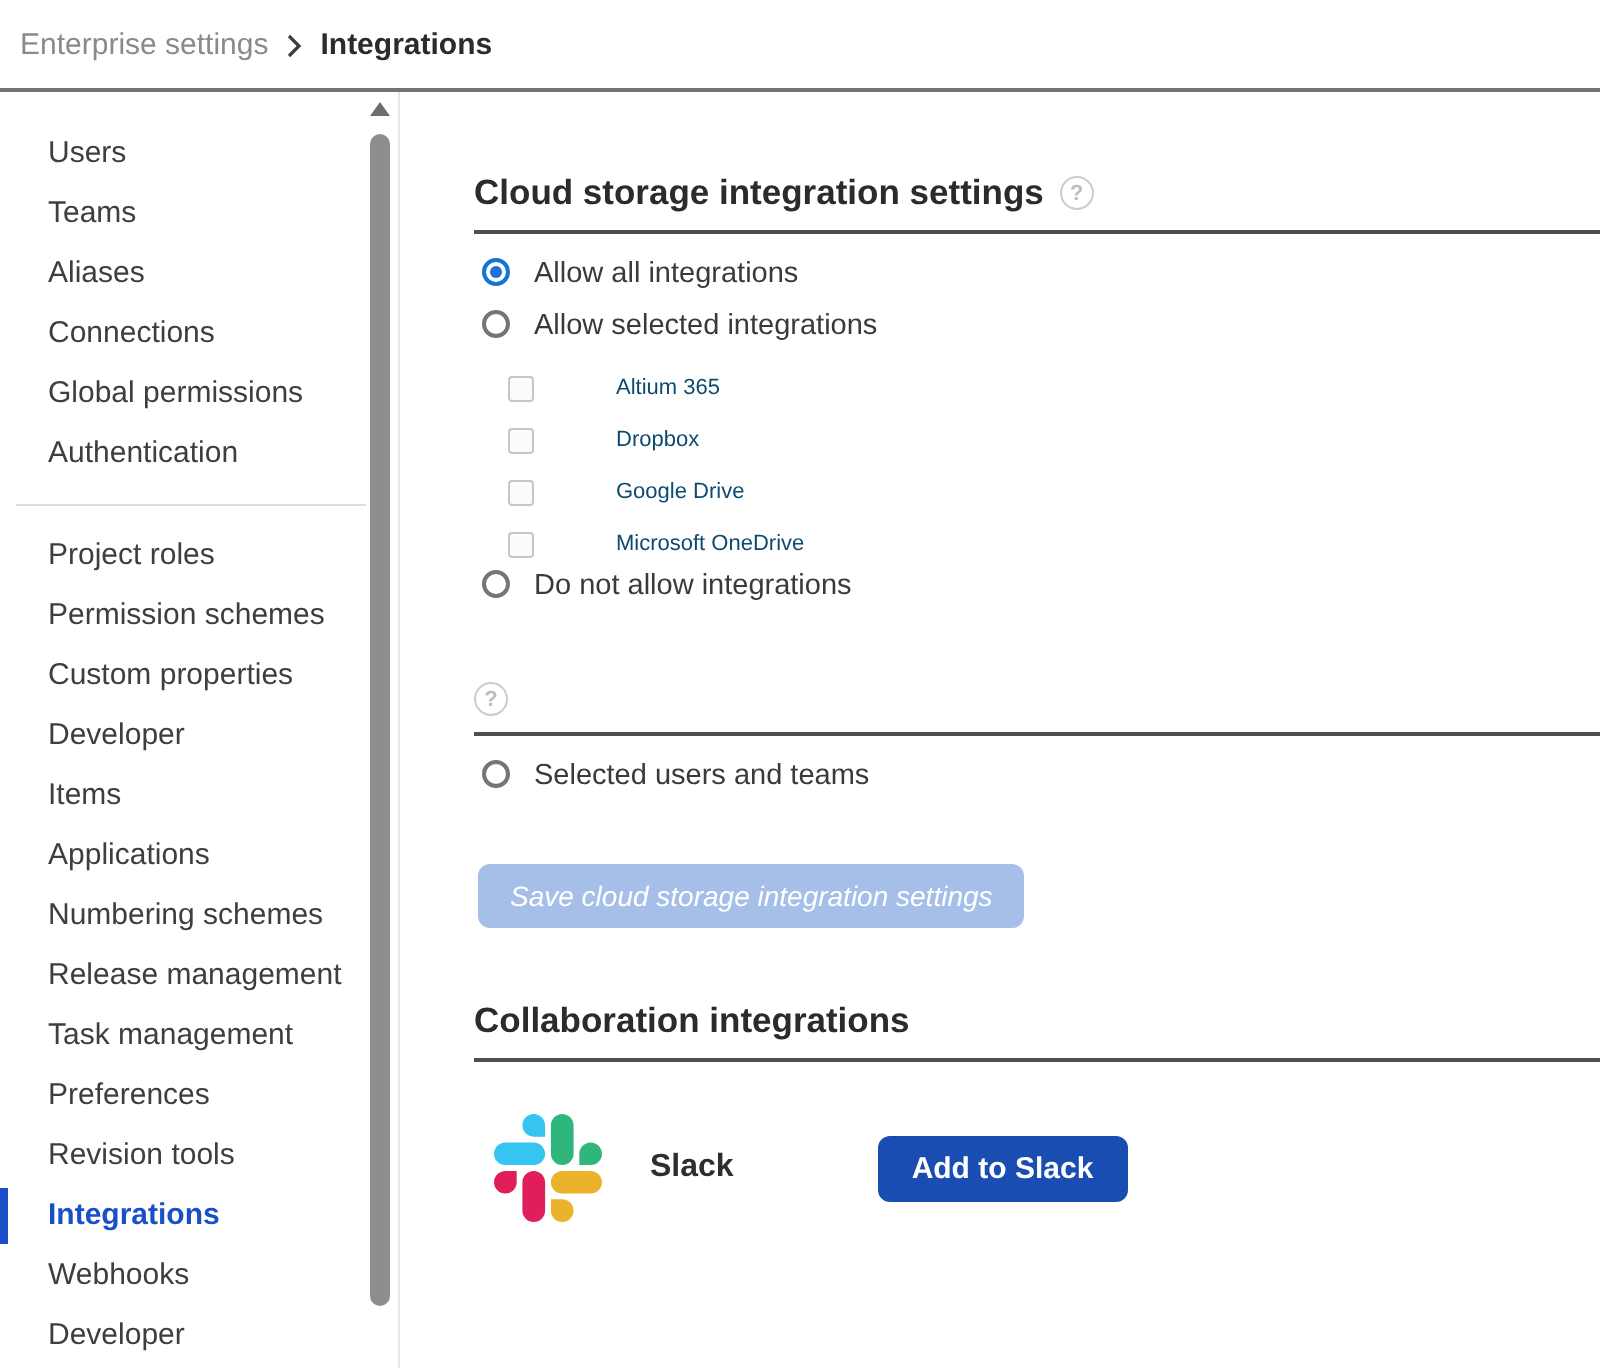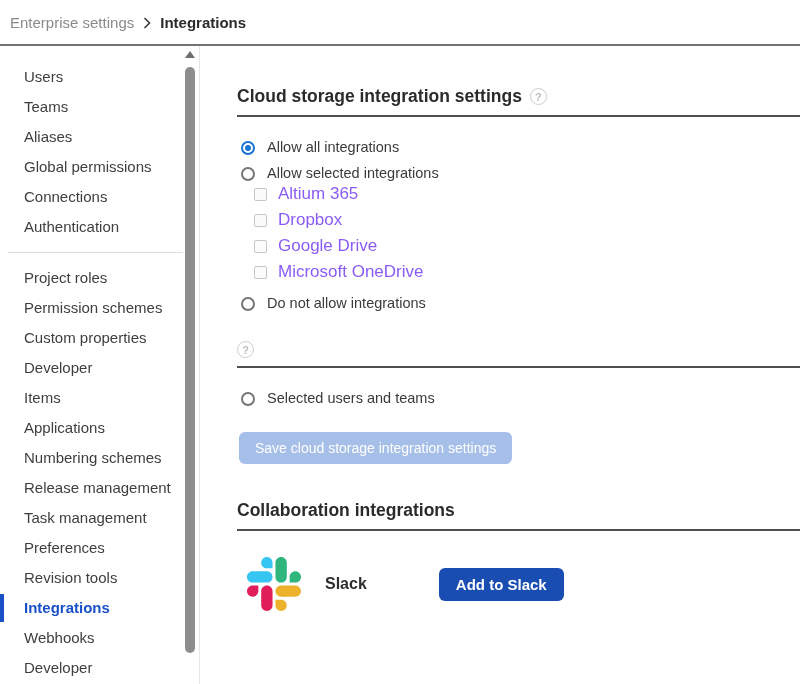--- a/index.html
+++ b/index.html
@@ -40,40 +40,40 @@
     font-size:17.5px; font-weight:bold; color:#2b2b2b;
     padding-bottom:8px; border-bottom:2px solid #4f4f4f; }
   .t1 { margin-top:40px; }
   .t2 { margin-top:30px; }
   .t3 { margin-top:36px; }
   .help-icon { width:17px; height:17px; border:1.5px solid #cccccc; border-radius:50%;
     color:#bdbdbd; font-size:11px; font-weight:bold; display:inline-flex;
     align-items:center; justify-content:center; cursor:pointer; flex:none; }
 
   .options { margin-top:12px; }
-  .radio-row { display:flex; align-items:flex-end; gap:12px; height:26px;
+  .radio-row { display:flex; align-items:flex-start; gap:12px; height:26px;
     padding-left:4px; cursor:pointer; }
   .radio { width:14px; height:14px; border:2px solid #757575; border-radius:50%;
     position:relative; flex:none; background:#fff; }
   .radio-row.selected .radio { border-color:#1973d2; }
   .radio-row.selected .radio::after { content:""; position:absolute; inset:2px;
     background:#1973d2; border-radius:50%; }
   .radio-label { font-size:14.5px; color:#3a3a3a; }
 
   .providers { }
   .checkbox-row { display:flex; align-items:center; gap:11px; height:26px;
     padding-left:17px; cursor:pointer; }
   .checkbox { width:13px; height:13px; border:1px solid #c6c6c6; border-radius:2px;
     background:#fbfbfb; flex:none; }
-  .checkbox-label { font-size:17px; color:#8b5cf6; }
+  .checkbox-label { font-size:11px; color:#0c4a6e;margin-left:30px; }
 
   .save-btn { display:block; margin-top:26px; margin-left:2px;
     background:#a6bfe9; color:#ffffff; border:none; border-radius:6px;
     font-family:"Liberation Sans", sans-serif; font-size:14px;
-    padding:8px 16px; cursor:default; }
+    padding:8px 16px; cursor:default;font-style:italic; }
 
   .integration-row { display:flex; align-items:center; margin-top:26px; }
   .slack-logo { margin-left:10px; width:54px; height:54px; display:inline-block; }
   .integration-name { margin-left:24px; font-size:16px; font-weight:bold; color:#2e2e2e; }
   .slack-btn { margin-left:72px; background:#1a4db1; color:#ffffff; border:none;
     border-radius:6px; font-family:"Liberation Sans", sans-serif; font-size:15px;
     font-weight:bold; padding:8px 17px; cursor:pointer; }
 </style>
 </head>
 <body>
@@ -94,24 +94,24 @@
   <div class="sidebar-item">
         <span class="sidebar-item-label">Users</span>
       </div>
       <div class="sidebar-item">
         <span class="sidebar-item-label">Teams</span>
       </div>
       <div class="sidebar-item">
         <span class="sidebar-item-label">Aliases</span>
       </div>
       <div class="sidebar-item">
+        <span class="sidebar-item-label">Connections</span>
+      </div>
+      <div class="sidebar-item">
         <span class="sidebar-item-label">Global permissions</span>
-      </div>
-      <div class="sidebar-item">
-        <span class="sidebar-item-label">Connections</span>
       </div>
       <div class="sidebar-item">
         <span class="sidebar-item-label">Authentication</span>
       </div>
       <div class="side-divider"></div>
       <div class="sidebar-item">
         <span class="sidebar-item-label">Project roles</span>
       </div>
       <div class="sidebar-item">
         <span class="sidebar-item-label">Permission schemes</span>

